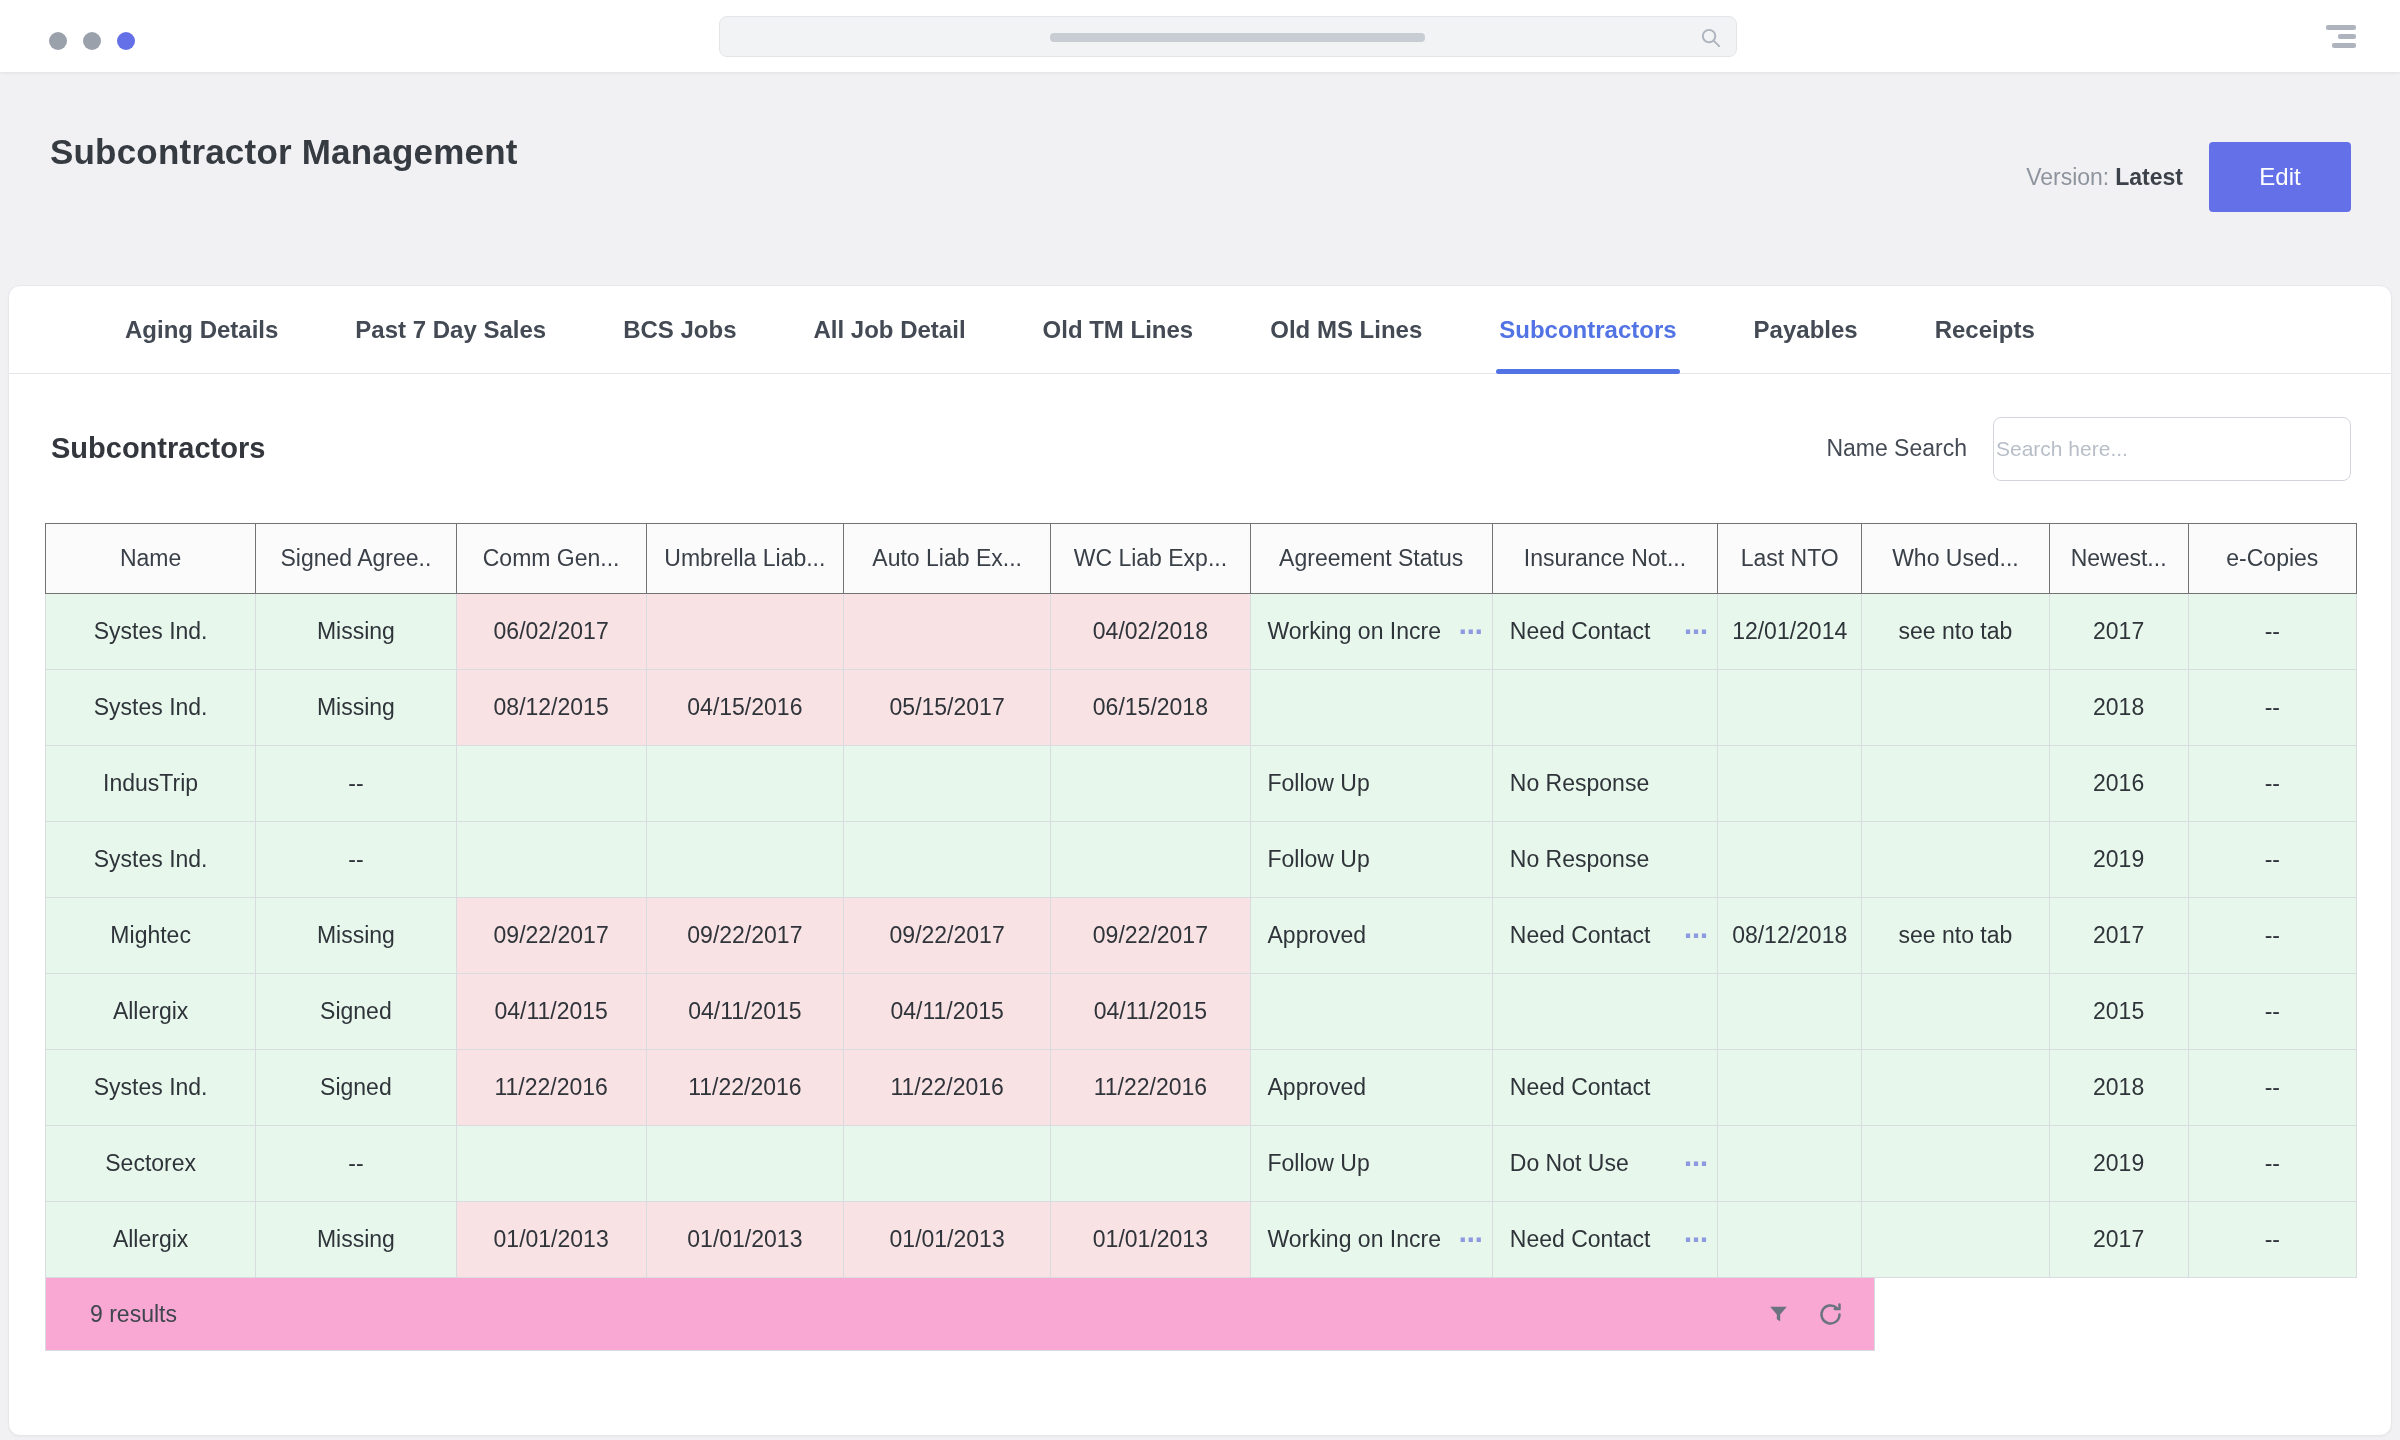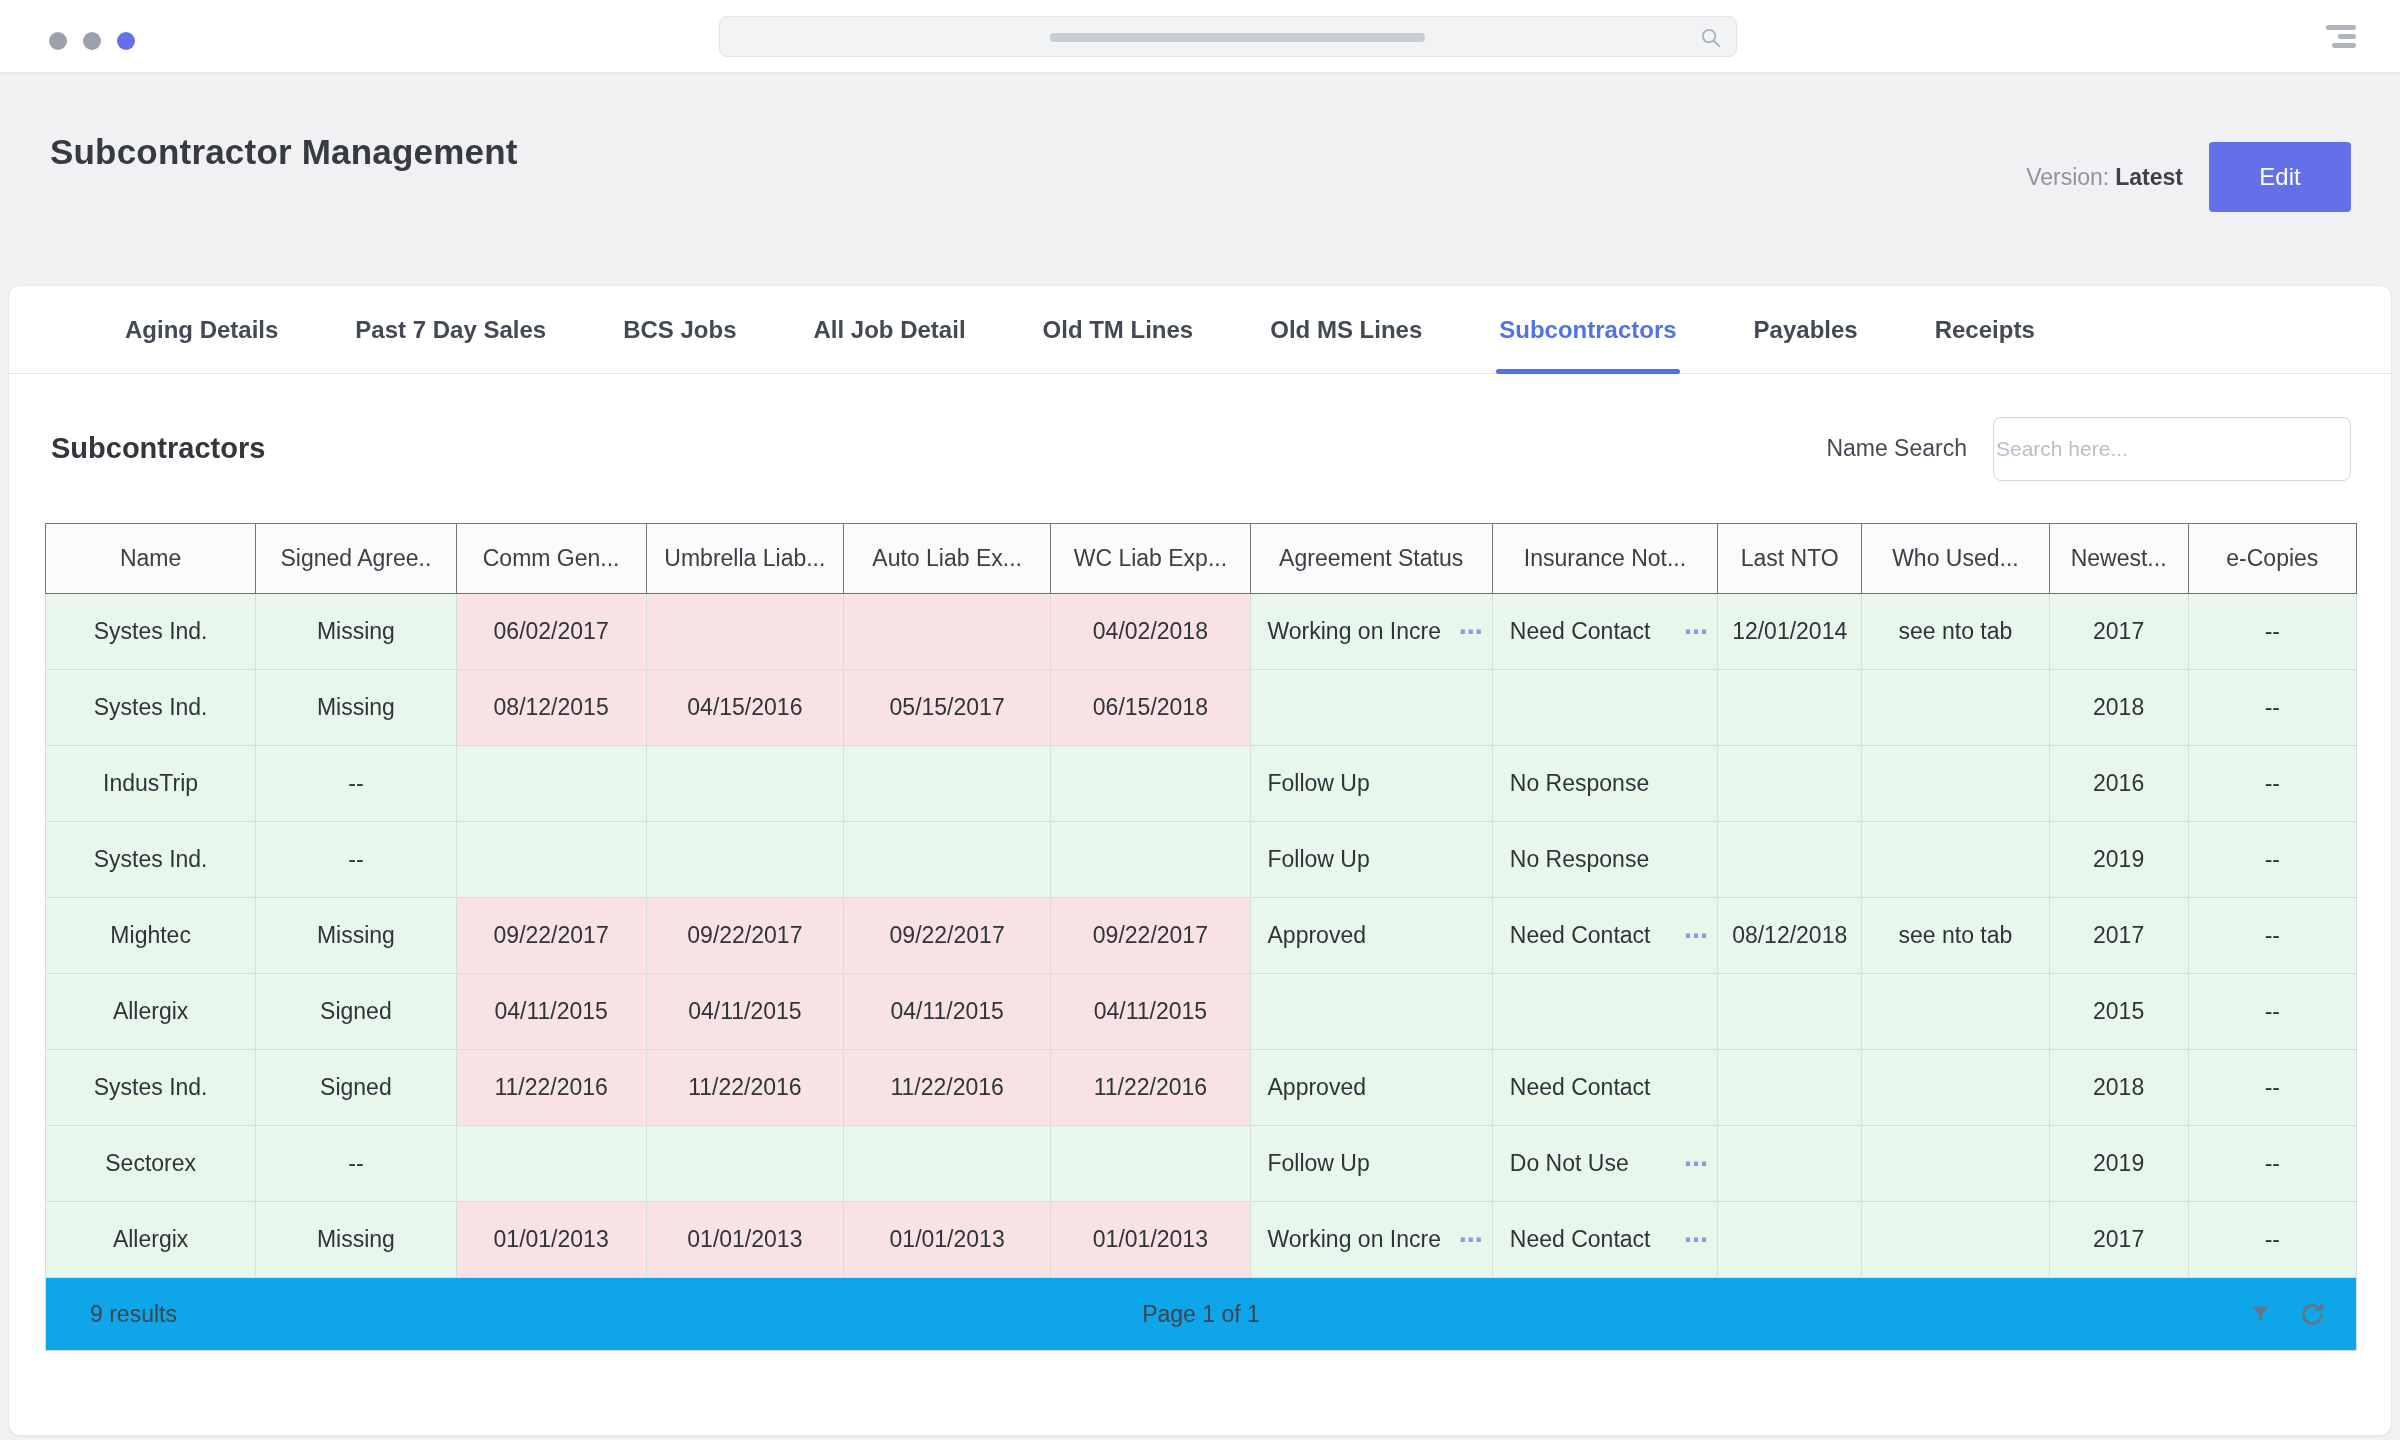--- a/index.html
+++ b/index.html
@@ -120,22 +120,22 @@
   .grid td:nth-child(7), .grid td:nth-child(8) {
     text-align:left; padding-left:17px; padding-right:34px;
   }
   .more {
     position:absolute; right:9px; top:50%; transform:translateY(-50%);
     color:#8d99e0; font-size:24px; font-weight:700; cursor:pointer;
   }
 
   
   .table-footer {
-    margin:0 36px; width:2312px; height:73px;
-    background:#0ea5e9; border:1px solid #d8dbe0; border-top:none;
+    margin:0 36px; width:1830px; height:73px;
+    background:#f9a8d4; border:1px solid #d8dbe0; border-top:none;
     display:flex; align-items:center; position:relative;
     padding:0 30px 0 44px; font-size:23px; color:#3f454d;
   }
   .page-ind { position:absolute; left:0; right:0; text-align:center; }
   .footer-icons { margin-left:auto; display:flex; align-items:center; gap:26px; z-index:1; }
   .footer-icons svg { cursor:pointer; display:block; }
 </style>
 </head>
 <body>
 
@@ -345,21 +345,20 @@
           <td class="bg-g"><span></span></td>
           <td class="bg-g"><span></span></td>
           <td class="bg-g"><span>2017</span></td>
           <td class="bg-g"><span>--</span></td>
         </tr>
       </tbody>
   </table>
 
   <div class="table-footer">
     <span class="results">9 results</span>
-    <span class="page-ind">Page 1 of 1</span>
     <div class="footer-icons">
       <svg viewBox="0 0 24 24" width="25" height="25">
         <path d="M4 4.5h16l-6.4 7.6v6.4l-3.2-2v-4.4z" fill="#6b7280"></path>
       </svg>
       <svg viewBox="0 0 24 24" width="27" height="27" fill="none" stroke="#6b7280" stroke-width="2.2" stroke-linecap="round" stroke-linejoin="round">
         <path d="M20 12a8 8 0 1 1-2.34-5.66"></path>
         <path d="M20 3v4.2h-4.2"></path>
       </svg>
     </div>
   </div>

